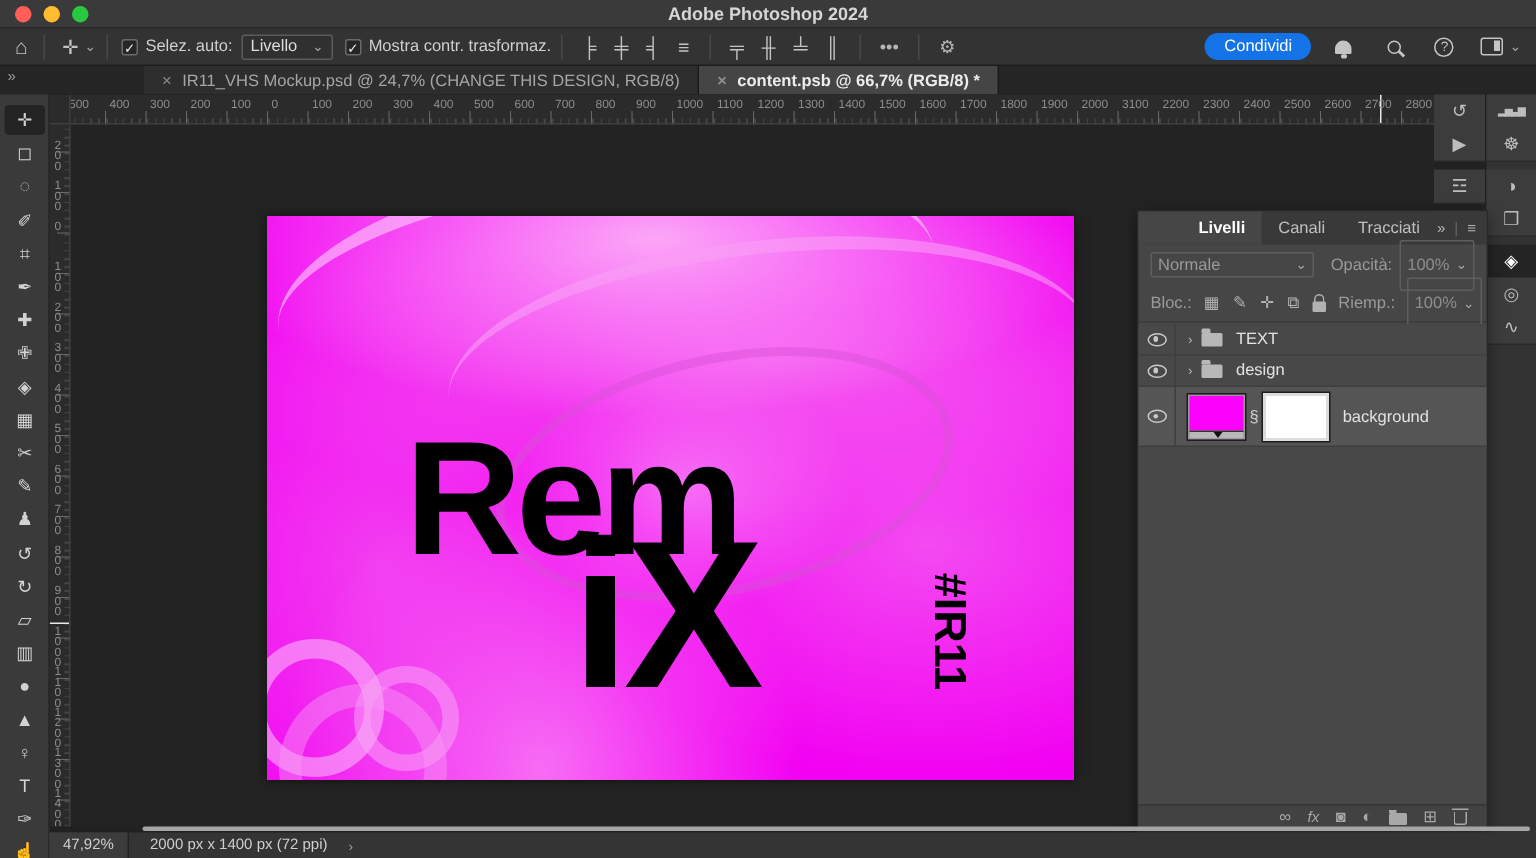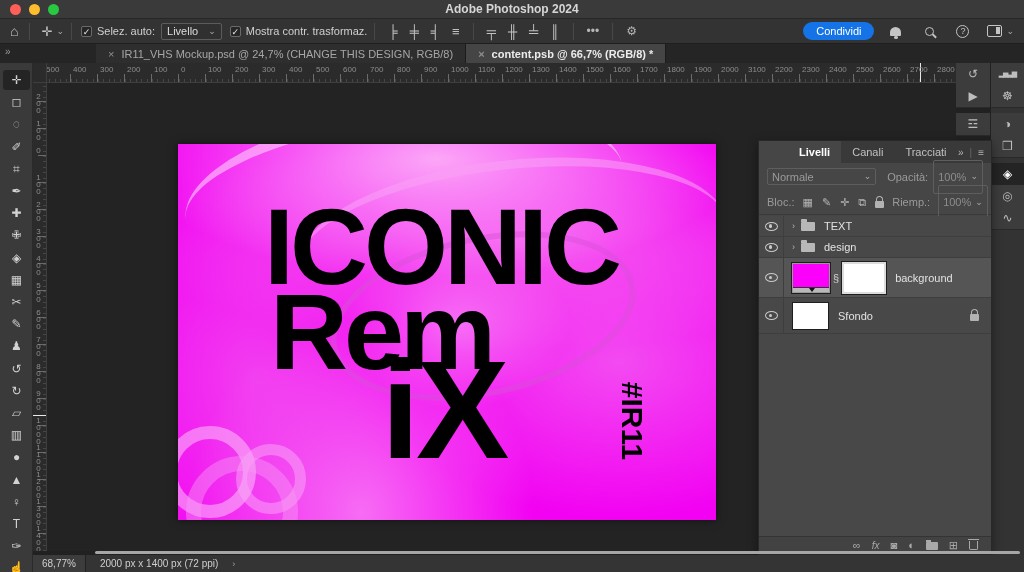--- a/index.html
+++ b/index.html
@@ -330,21 +330,20 @@
     <div class="ruler-corner"></div>
 
     <div class="canvas">
       <div class="art"></div>
       <div class="arc arc1"></div>
       <div class="arc arc2"></div>
       <div class="eyeshape"></div>
       <div class="curl curl1"></div>
       <div class="curl curl2"></div>
       <div class="curl curl3"></div>
-      <div class="ttl ttl1">ICONIC</div>
       <div class="ttl ttl3">iX</div>
       <div class="ttl ttl2">Rem</div>
       <div class="hashtag">#IR11</div>
     </div>
   </div>
 
   <div class="dockA">
       <div class="dock-group">
         <div class="dock-ic">↺</div>
         <div class="dock-ic">▶</div>
@@ -430,40 +429,32 @@
         <span class="eye-cell">
             <span class="eye"></span>
           </span>
         <span class="thumb-psb">
             <span class="strip"></span>
           </span>
         <span class="chain">§</span>
         <span class="thumb-mask"></span>
         <span class="lname">background</span>
       </div>
-      <div class="lrow" style="height:36px">
-        <span class="eye-cell">
-            <span class="eye"></span>
-          </span>
-        <span class="thumb-white"></span>
-        <span class="lname">Sfondo</span>
-        <span class="padlock row-lock"></span>
-      </div>
     </div>
     <div class="p-footer">
         <span class="f-ic">∞</span>
         <span class="f-ic fx">fx</span>
         <span class="f-ic">◙</span>
         <span class="f-ic">◐</span>
         <span class="ffolder"></span>
         <span class="f-ic">⊞</span>
         <span class="trash"></span>
       </div>
   </div>
 
   <div class="scroll-line"></div>
   <div class="statusbar">
-    <span class="zoom-box">68,77%</span>
+    <span class="zoom-box">47,92%</span>
     <span class="doc-info">2000 px x 1400 px (72 ppi)</span>
     <span class="status-chev">›</span>
   </div>
 
 </div>
 
 </body></html>

